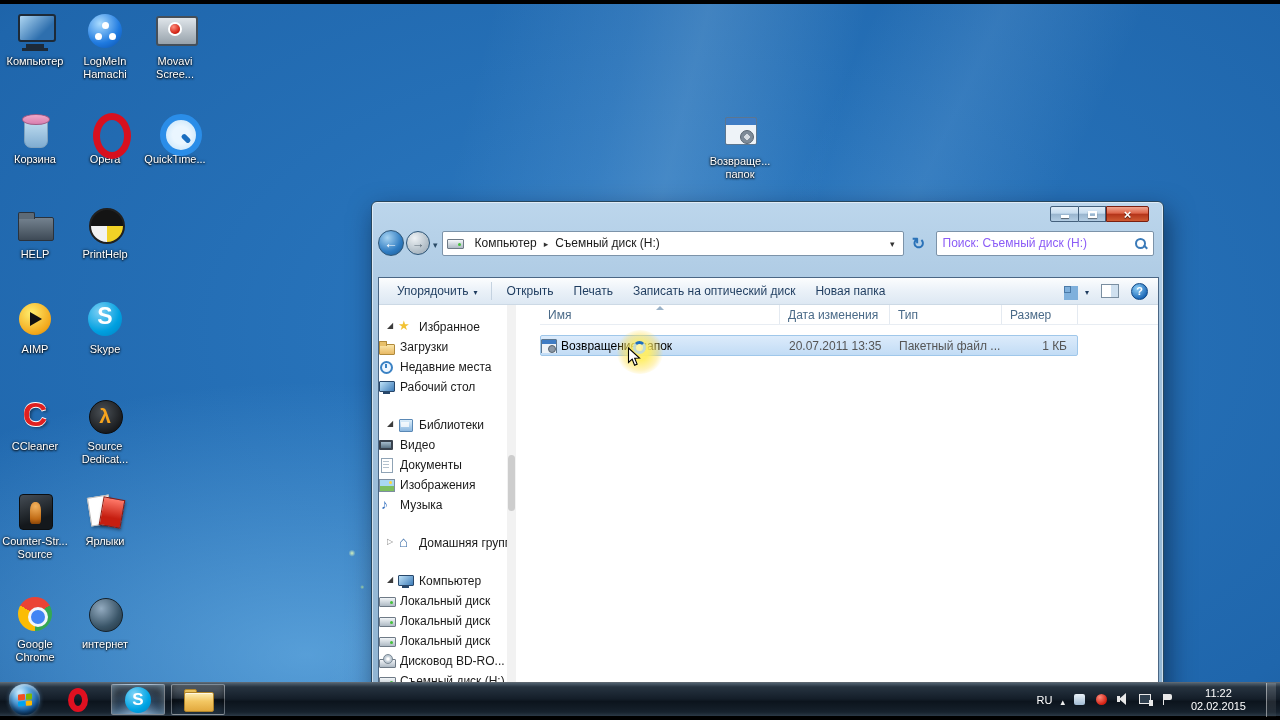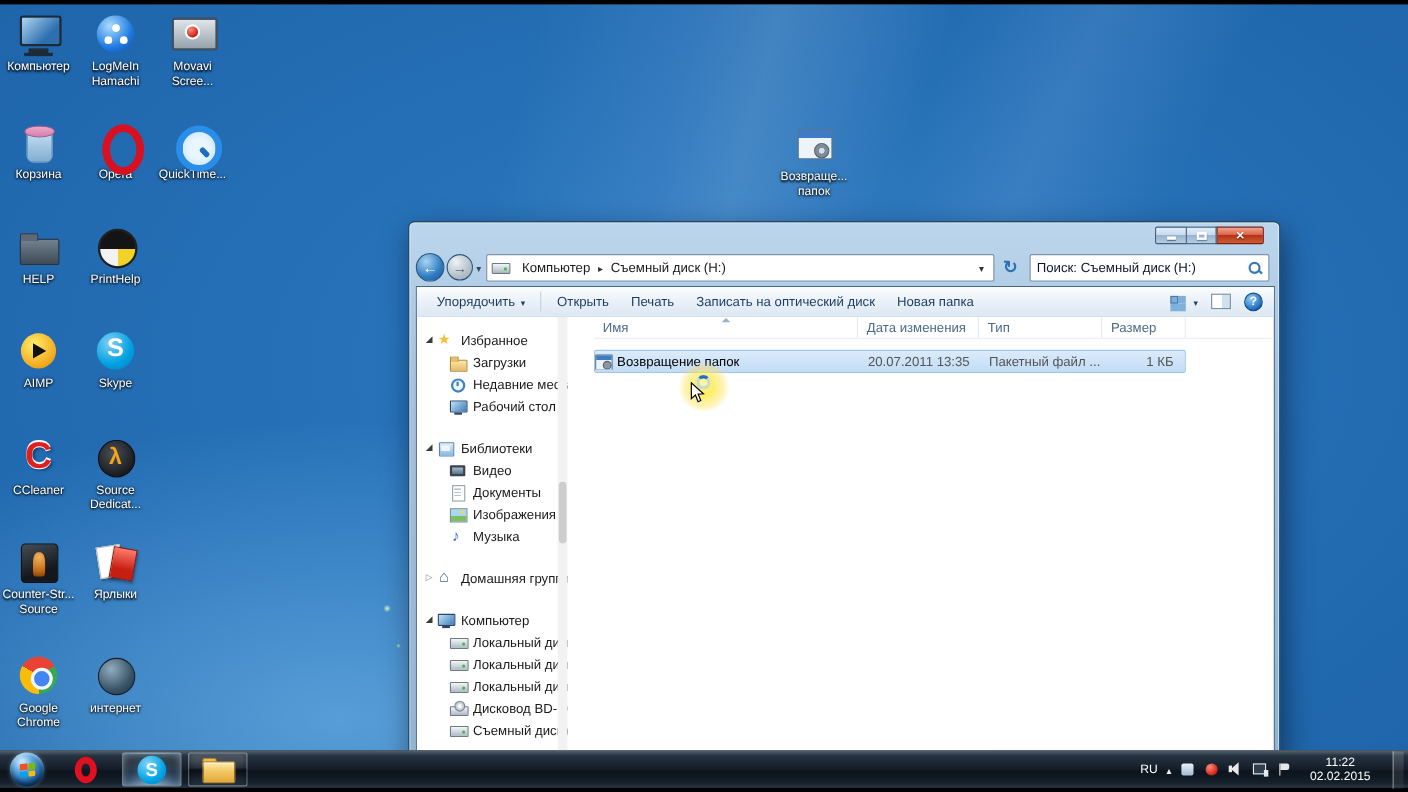--- a/index.html
+++ b/index.html
@@ -109,25 +109,25 @@
   .addressbar{flex:none;width:462px;height:25px;background:#fff;border:1px solid #7c93a9;border-radius:2px;
     display:flex;align-items:center;padding:0 4px;font-size:12px;color:#1a1a1a;}
   .crumb{padding:0 7px;white-space:nowrap;}
   .crumb-sep::before{content:"▸";font-size:9px;color:#333;}
   .addr-dd{margin-left:auto;padding:0 4px;}
   .addr-dd::before{content:"▾";font-size:9px;color:#333;}
   .refresh{width:24px;height:24px;margin-left:3px;flex:none;display:flex;align-items:center;justify-content:center;}
   .refresh::before{content:"↻";color:#2a72b8;font-size:16px;font-weight:bold;}
   .searchbox{flex:none;width:218px;height:25px;margin-left:5px;background:#fff;border:1px solid #7c93a9;
     border-radius:2px;display:flex;align-items:center;padding:0 6px;}
-  .search-hint{color:#0f172a;font-size:12px;flex:1;white-space:nowrap;overflow:hidden;}
+  .search-hint{color:#8b5cf6;font-size:12px;flex:1;white-space:nowrap;overflow:hidden;}
   .search-glass{width:13px;height:13px;position:relative;flex:none;}
   .search-glass::before{content:"";position:absolute;left:1px;top:1px;width:7px;height:7px;border:2px solid #3a7ab8;border-radius:50%;}
   .search-glass::after{content:"";position:absolute;left:9px;top:9px;width:5px;height:2px;background:#3a7ab8;transform:rotate(45deg);}
-  .winbody{position:absolute;left:6px;top:58px;width:781px;height:436px;background:#fff;border:1px solid #4a6684;}
+  .winbody{position:absolute;left:6px;top:75px;width:781px;height:436px;background:#fff;border:1px solid #4a6684;}
   .cmdbar{height:27px;display:flex;align-items:center;
     background:linear-gradient(#fcfdfe,#eaf1f8 50%,#dde8f3);border-bottom:1px solid #ccd9e5;
     font-size:12px;color:#1e3c5f;padding-left:8px;}
   .cmd{padding:0 10px;display:flex;align-items:center;white-space:nowrap;}
   .cmd .dd{margin-left:5px;}
   .cmd .dd::before{content:"▾";font-size:8px;color:#1e3c5f;}
   .cmdsep{width:1px;height:18px;background:#c4d2e0;margin:0 4px;}
   .cmd-right{margin-left:auto;display:flex;align-items:center;gap:12px;padding-right:10px;}
   .ico-views{width:17px;height:14px;position:relative;}
   .ico-views::before{content:"";position:absolute;left:0;top:2px;width:5px;height:5px;background:#7fb0dc;border:1px solid #4a7aa8;
@@ -137,21 +137,21 @@
   .ico-preview{width:18px;height:14px;border:1px solid #7a8ea0;background:linear-gradient(90deg,#fff 0 58%,#cfe0ef 58%);}
   .ico-help{width:17px;height:17px;border-radius:50%;position:relative;
     background:radial-gradient(circle at 35% 30%,#8fd0f8,#1a66b5 75%);border:1px solid #0d4684;}
   .ico-help::before{content:"?";position:absolute;left:0;top:1px;width:15px;text-align:center;color:#fff;
     font-size:11px;font-weight:bold;}
   .main{display:flex;height:408px;}
   
   .sidebar{width:137px;flex:none;position:relative;padding-top:12px;font-size:12px;color:#1a1a1a;overflow:hidden;}
   .nav-row{height:20px;display:flex;align-items:center;white-space:nowrap;overflow:hidden;}
   .nav-head{padding-left:8px;text-align:center;}
-  .nav-item{padding-left:30px;}
+  .nav-item{}
   .nav-gap{height:18px;}
   .exp{width:11px;flex:none;position:relative;height:12px;}
   .exp.open::before{content:"◢";position:absolute;left:0;top:0;font-size:8px;color:#3c3c3c;}
   .exp.closed::before{content:"▷";position:absolute;left:0;top:0;font-size:8px;color:#8a8a8a;}
   .sico{display:inline-block;width:16px;height:14px;position:relative;margin-right:5px;flex:none;}
   .sico-star::before{content:"★";position:absolute;left:0;top:-2px;font-size:13px;color:#f2c233;}
   .sico-folder::before{content:"";position:absolute;left:0;top:4px;width:14px;height:9px;
     background:linear-gradient(#fbe6a9,#e8b964);border:1px solid #b08a3c;border-radius:1px;}
   .sico-folder::after{content:"";position:absolute;left:0;top:1px;width:6px;height:4px;background:#e8c06a;
     border:1px solid #b08a3c;border-bottom:none;border-radius:1px 1px 0 0;}

